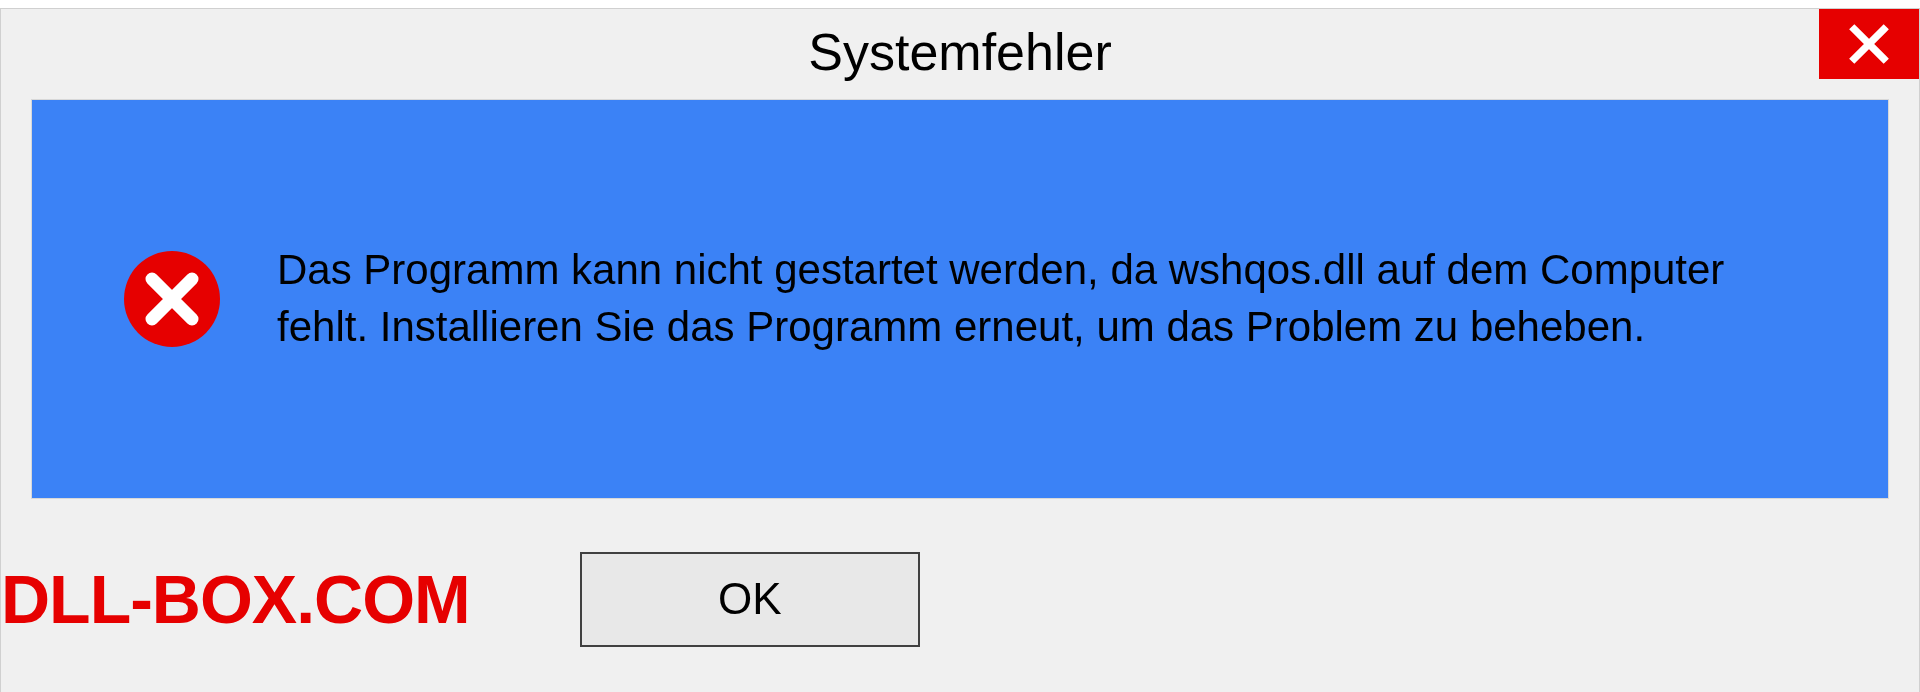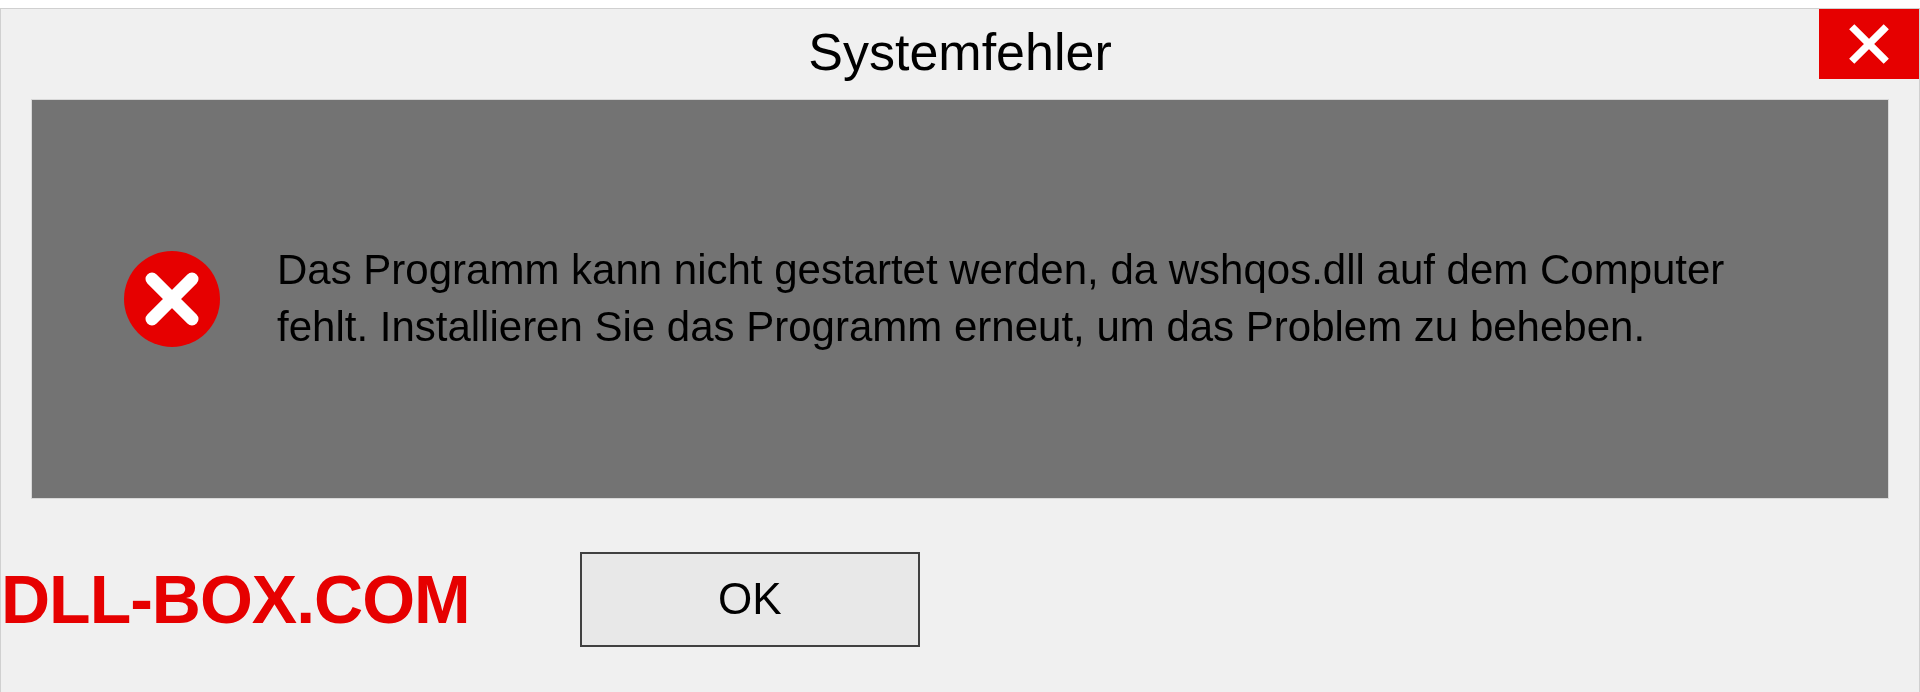--- a/index.html
+++ b/index.html
@@ -46,21 +46,21 @@
       align-items: center;
       justify-content: center;
       cursor: pointer;
     }
     .close-btn svg {
       width: 44px;
       height: 44px;
     }
     .content-area {
       margin: 5px 30px 0 30px;
-      background: #737373;
+      background: #3b82f6;
       border: 1px solid #d8d8d8;
       height: 400px;
       display: flex;
       align-items: center;
       padding: 0 70px 0 90px;
     }
     .error-icon {
       flex-shrink: 0;
       width: 100px;
       height: 100px;

